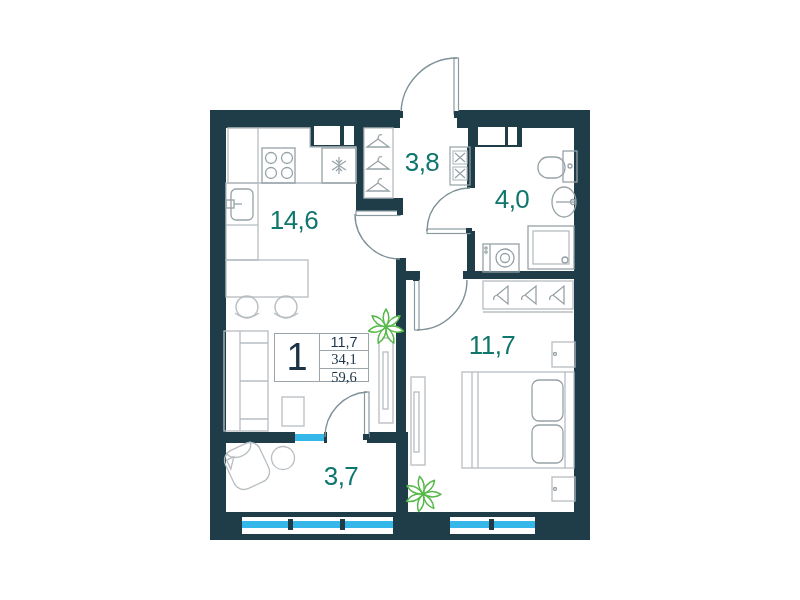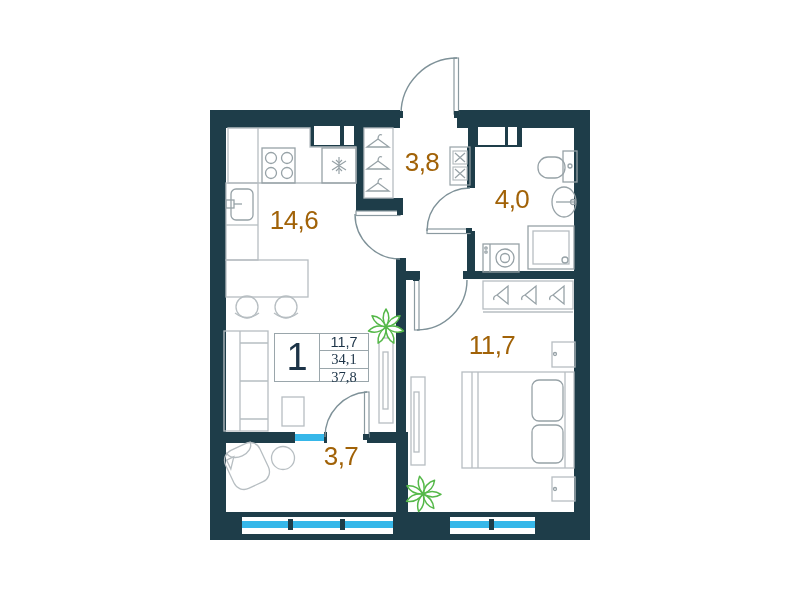--- a/index.html
+++ b/index.html
@@ -1,20 +1,20 @@
 <!DOCTYPE html>
 <html><head>
 <meta charset="utf-8">
 <style>
   html,body{margin:0;padding:0;background:#ffffff;}
   .stage{position:relative;width:800px;height:600px;background:#ffffff;overflow:hidden;
          font-family:"Liberation Sans", sans-serif;}
   .stage svg{position:absolute;left:0;top:0;}
   .room-label{position:absolute;transform:translate(-50%,-50%);
-              font-size:26px;letter-spacing:-0.5px;color:#a16207;white-space:nowrap;}
+              font-size:26px;letter-spacing:-0.5px;color:#0f766e;white-space:nowrap;}
   .infobox{position:absolute;left:274px;top:333px;width:95px;height:49px;
            border:1px solid #9aa6ab;display:flex;background:#fff;box-sizing:border-box;}
   .infobox .cell-big{width:44px;border-right:1px solid #9aa6ab;display:flex;
            align-items:center;justify-content:center;font-size:38px;color:#1c3347;}
   .infobox .col{flex:1;display:flex;flex-direction:column;}
   .infobox .col div{flex:1;display:flex;align-items:center;justify-content:center;
            font-size:14.5px;color:#1c3347;}
   .infobox .col div + div{border-top:1px solid #9aa6ab;font-family:Liberation Serif, serif;}
 </style>
 </head>
@@ -211,24 +211,24 @@
       <rect x="413" y="276" width="6" height="5"></rect>
       <rect x="363" y="434" width="6" height="6"></rect>
     </g>
   </g>
 </svg>
 
 <div class="room-label" style="left:294px;top:220px;">14,6</div>
 <div class="room-label" style="left:422px;top:162px;">3,8</div>
 <div class="room-label" style="left:512px;top:199px;">4,0</div>
 <div class="room-label" style="left:492px;top:345px;">11,7</div>
-<div class="room-label" style="left:341px;top:456px;">3,7</div>
+<div class="room-label" style="left:341px;top:476px;">3,7</div>
 
 <div class="infobox">
   <div class="cell-big">1</div>
   <div class="col">
     <div>11,7</div>
     <div>34,1</div>
-    <div>37,8</div>
+    <div>59,6</div>
   </div>
 </div>
 
 </div>
 
 </body></html>

